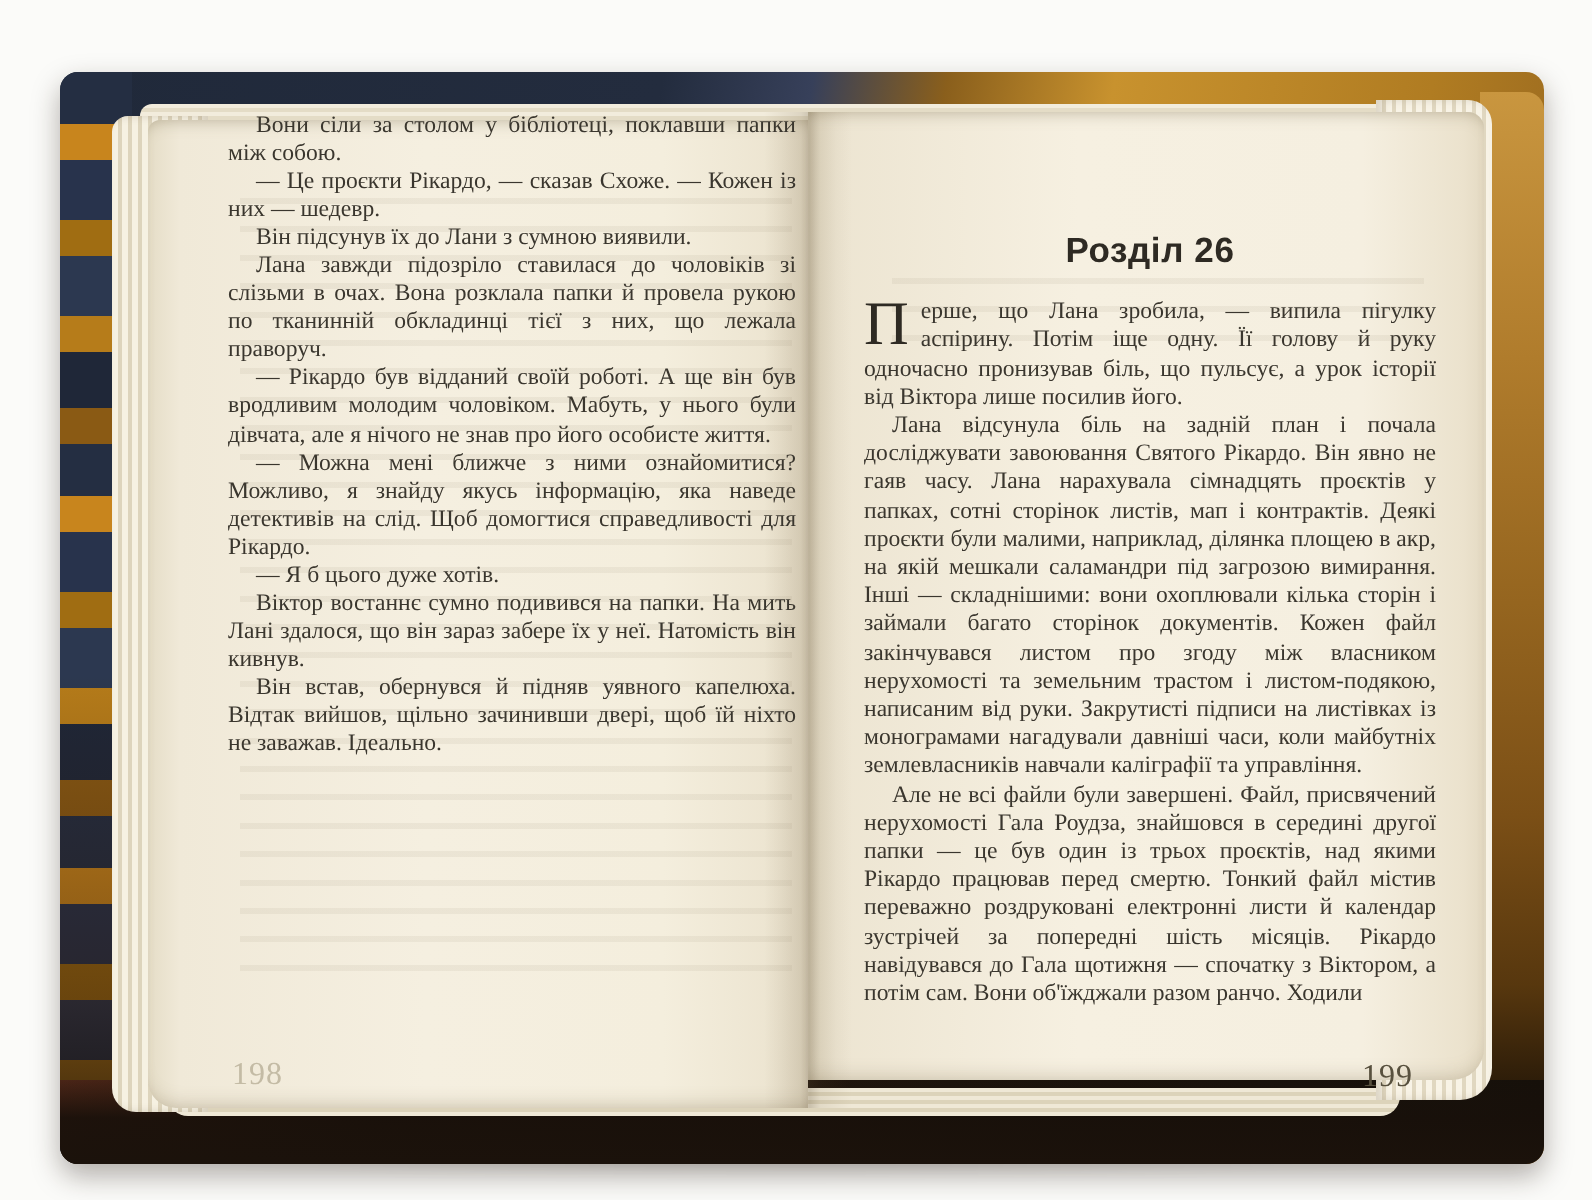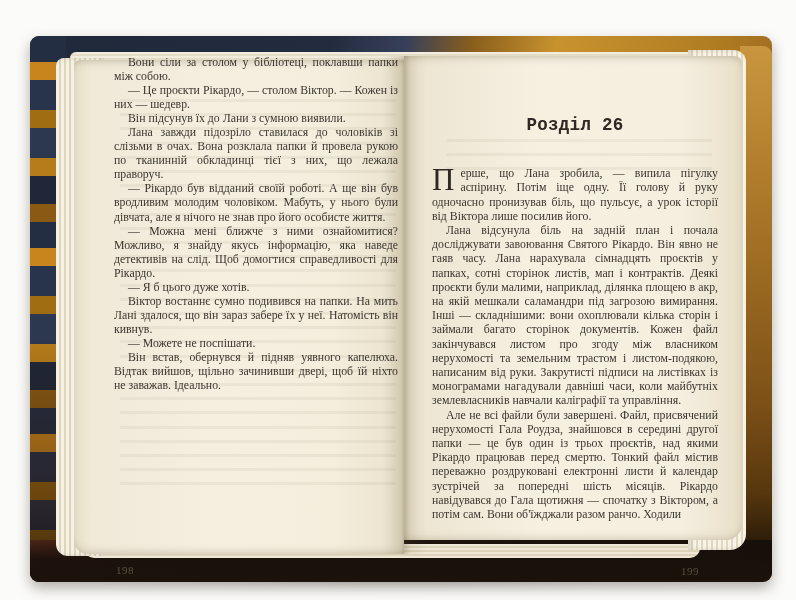--- a/index.html
+++ b/index.html
@@ -98,30 +98,30 @@
     text-align:justify;
   }
   .text-left p{margin:0; text-indent:14px;}
   .text-right{
     position:absolute; left:432px; top:118px; width:286px;
     font-size:11.8px; line-height:14.2px; color:var(--text,#3a362e);
     text-align:justify;
   }
   .text-right p{margin:0; text-indent:14px;}
   .chapter-heading{
-    margin:0 0 34px 0; text-align:center; text-indent:0;
+    margin:0 0 16px 0; text-align:center; text-indent:0;
     font-size:17.5px; font-weight:bold; color:#2e2a23; letter-spacing:.3px;
-    font-family:Liberation Mono, monospace;
+    font-family:Liberation Sans, sans-serif;
   }
   .opening{text-indent:0 !important;}
   .dropcap{
     float:left; font-size:31px; line-height:25px; padding:1px 6px 0 0;
     color:#2e2a23;
   }
-  .pgnum{position:absolute; font-size:11px; letter-spacing:.5px;margin-top:35px;}
+  .pgnum{position:absolute; font-size:16px; letter-spacing:.5px;}
   .pgnum-left{left:116px; top:529px; color:rgba(150,140,112,.5);}
   .pgnum-right{left:681px; top:530px; color:#57503e;font-family:Liberation Serif, serif;}
 </style>
 </head>
 <body>
 
 <div class="scene">
   <div class="book-shadow"></div>
 
   <div class="cover">
@@ -137,28 +137,27 @@
 
   <div class="page page-left"></div>
   <div class="page page-right"></div>
   <div class="gutter"></div>
 
   <div class="bleed bleed-left"></div>
   <div class="bleed bleed-right"></div>
 
   <div class="text-left">
     <p>Вони сіли за столом у бібліотеці, поклавши папки між собою.</p>
-    <p>— Це проєкти Рікардо, — столом Віктор. — Кожен із них — шедевр.</p>
+    <p>— Це проєкти Рікардо, — сказав Схоже. — Кожен із них — шедевр.</p>
     <p>Він підсунув їх до Лани з сумною виявили.</p>
     <p>Лана завжди підозріло ставилася до чоловіків зі слізьми в очах. Вона розклала папки й провела рукою по тканинній обкладинці тієї з них, що лежала праворуч.</p>
     <p>— Рікардо був відданий своїй роботі. А ще він був вродливим молодим чоловіком. Мабуть, у нього були дівчата, але я нічого не знав про його особисте життя.</p>
     <p>— Можна мені ближче з ними ознайомитися? Можливо, я знайду якусь інформацію, яка наведе детективів на слід. Щоб домогтися справедливості для Рікардо.</p>
     <p>— Я б цього дуже хотів.</p>
     <p>Віктор востаннє сумно подивився на папки. На мить Лані здалося, що він зараз забере їх у неї. Натомість він кивнув.</p>
-    <p>— Можете не поспішати.</p>
     <p>Він встав, обернувся й підняв уявного капелюха. Відтак вийшов, щільно зачинивши двері, щоб їй ніхто не заважав. Ідеально.</p>
   </div>
 
   <div class="text-right">
     <h2 class="chapter-heading">Розділ 26</h2>
     <p class="opening"><span class="dropcap">П</span><span>ерше, що Лана зробила, — випила пігулку аспірину. Потім іще одну. Її голову й руку одночасно пронизував біль, що пульсує, а урок історії від Віктора лише посилив його.</span></p>
     <p>Лана відсунула біль на задній план і почала досліджувати завоювання Святого Рікардо. Він явно не гаяв часу. Лана нарахувала сімнадцять проєктів у папках, сотні сторінок листів, мап і контрактів. Деякі проєкти були малими, наприклад, ділянка площею в акр, на якій мешкали саламандри під загрозою вимирання. Інші — складнішими: вони охоплювали кілька сторін і займали багато сторінок документів. Кожен файл закінчувався листом про згоду між власником нерухомості та земельним трастом і листом-подякою, написаним від руки. Закрутисті підписи на листівках із монограмами нагадували давніші часи, коли майбутніх землевласників навчали каліграфії та управління.</p>
     <p>Але не всі файли були завершені. Файл, присвячений нерухомості Гала Роудза, знайшовся в середині другої папки — це був один із трьох проєктів, над якими Рікардо працював перед смертю. Тонкий файл містив переважно роздруковані електронні листи й календар зустрічей за попередні шість місяців. Рікардо навідувався до Гала щотижня — спочатку з Віктором, а потім сам. Вони об'їжджали разом ранчо. Ходили</p>
   </div>
 

